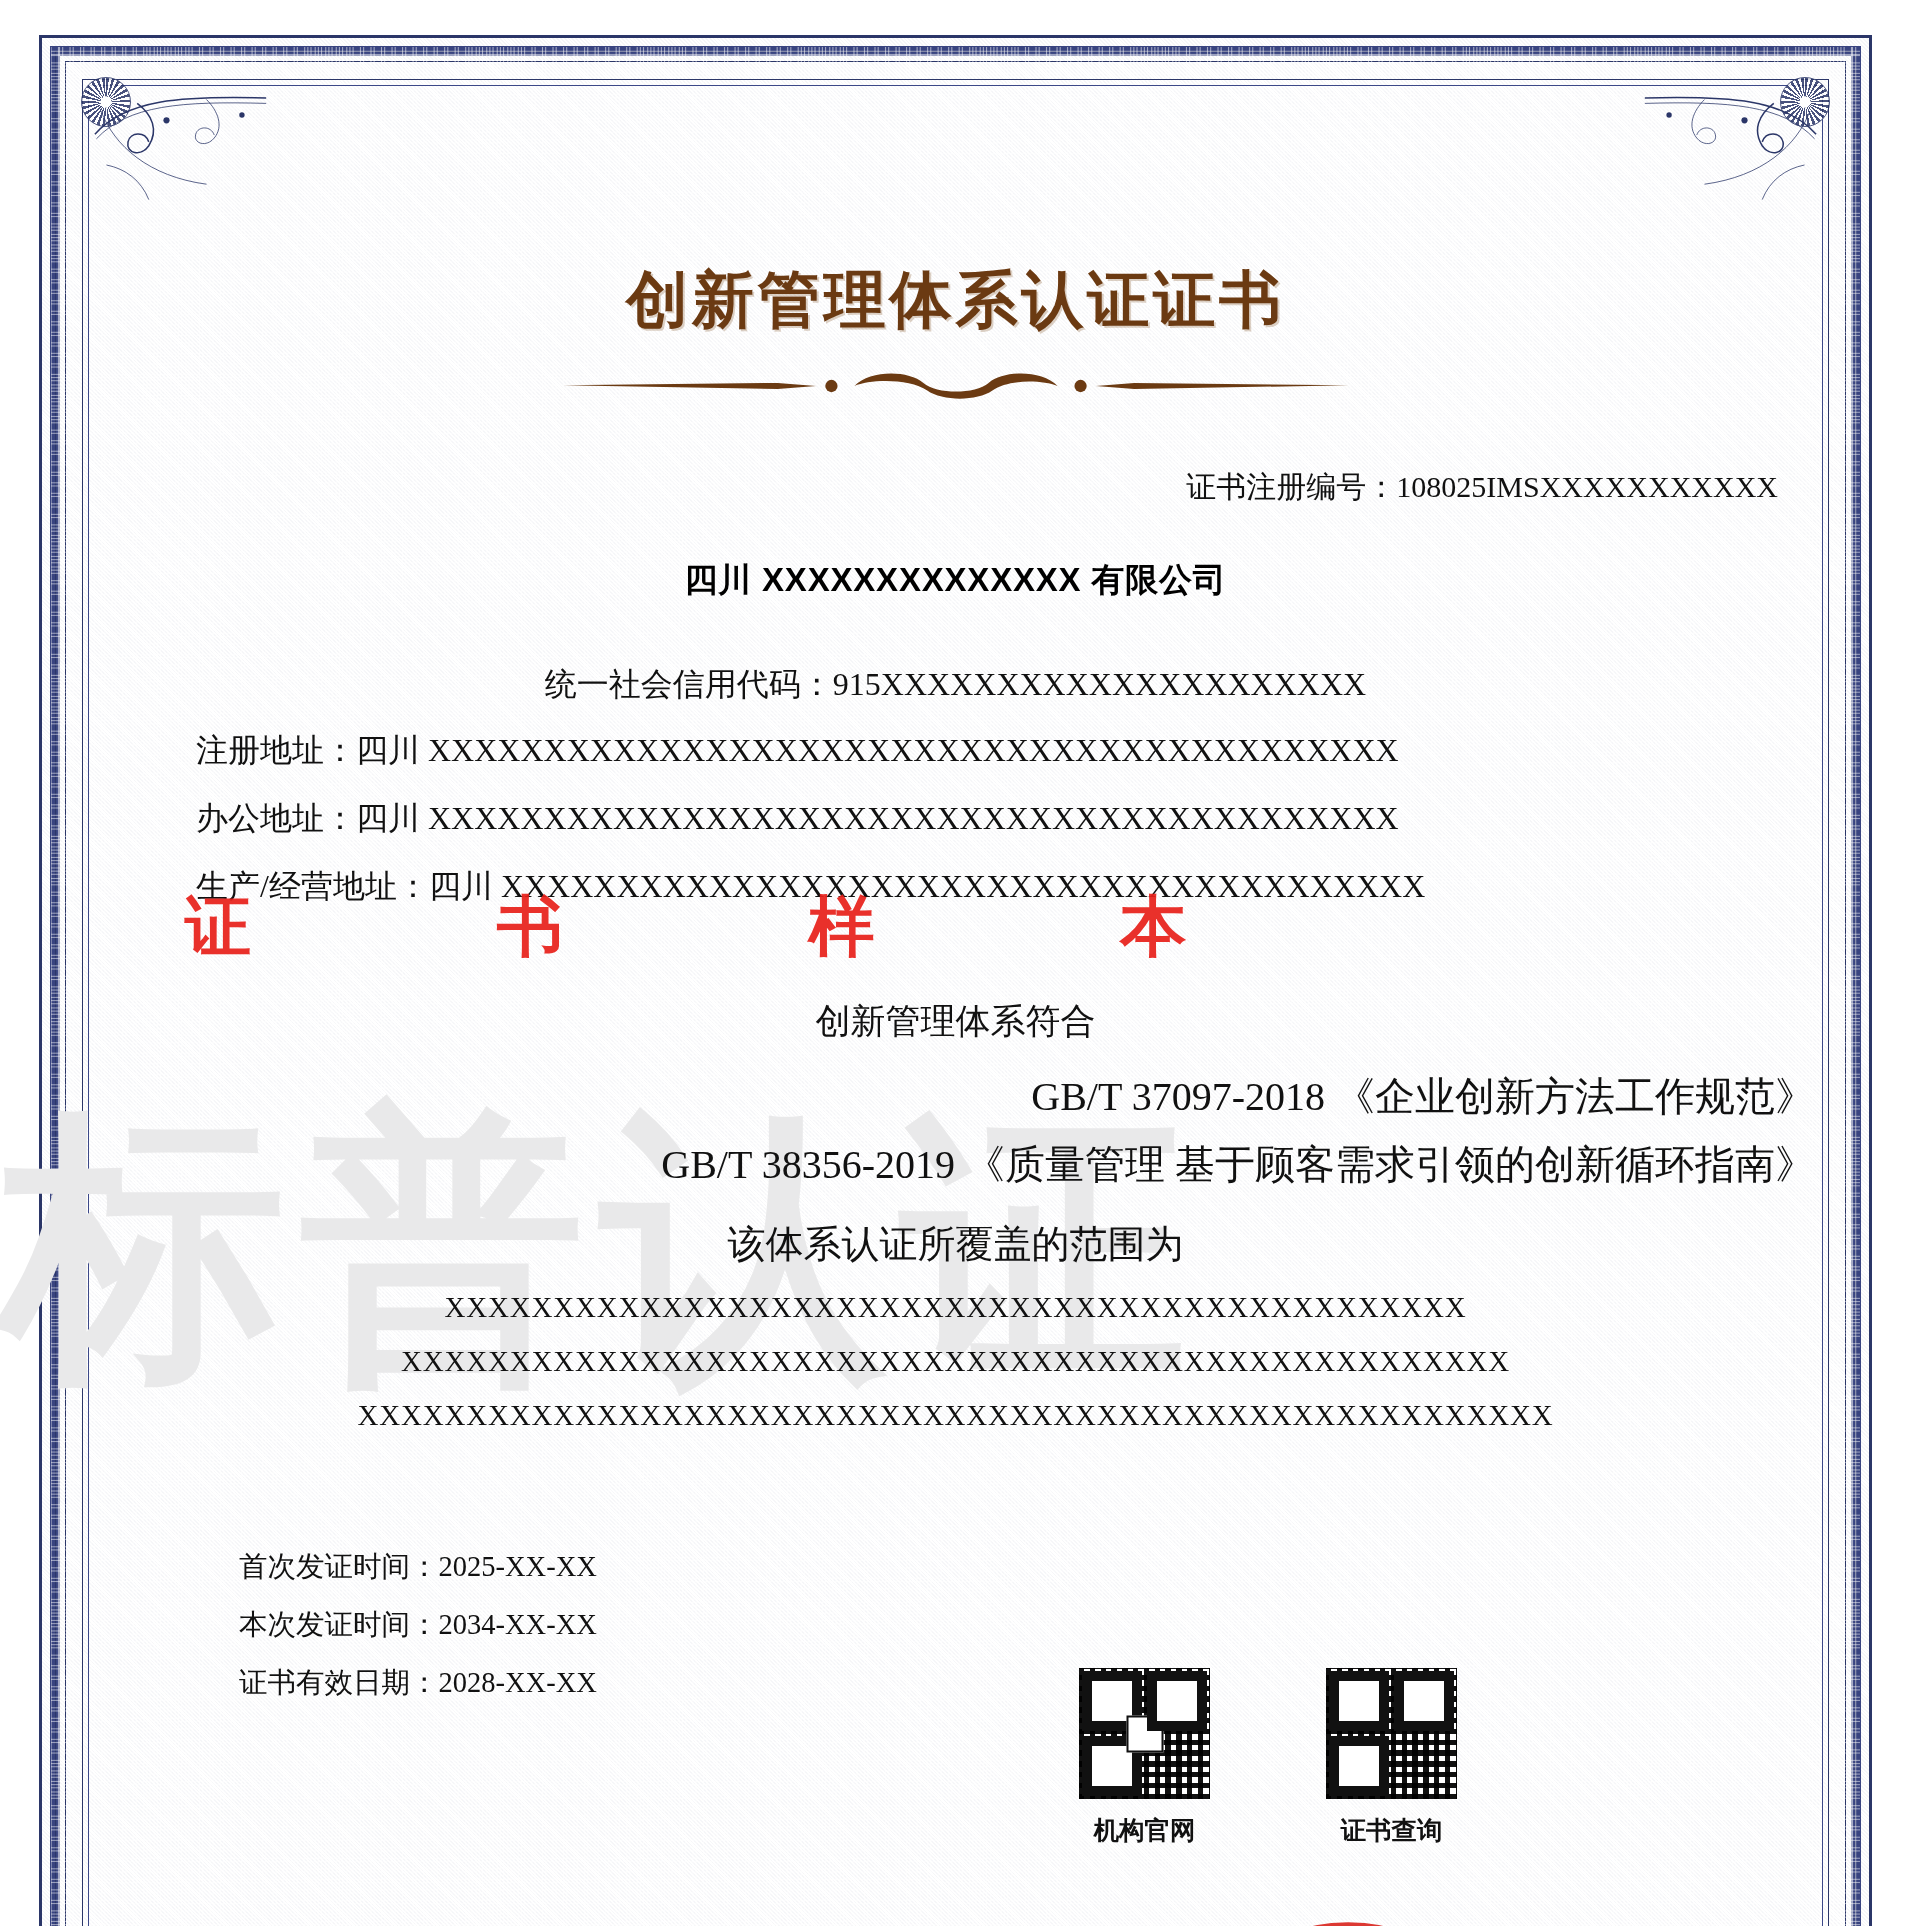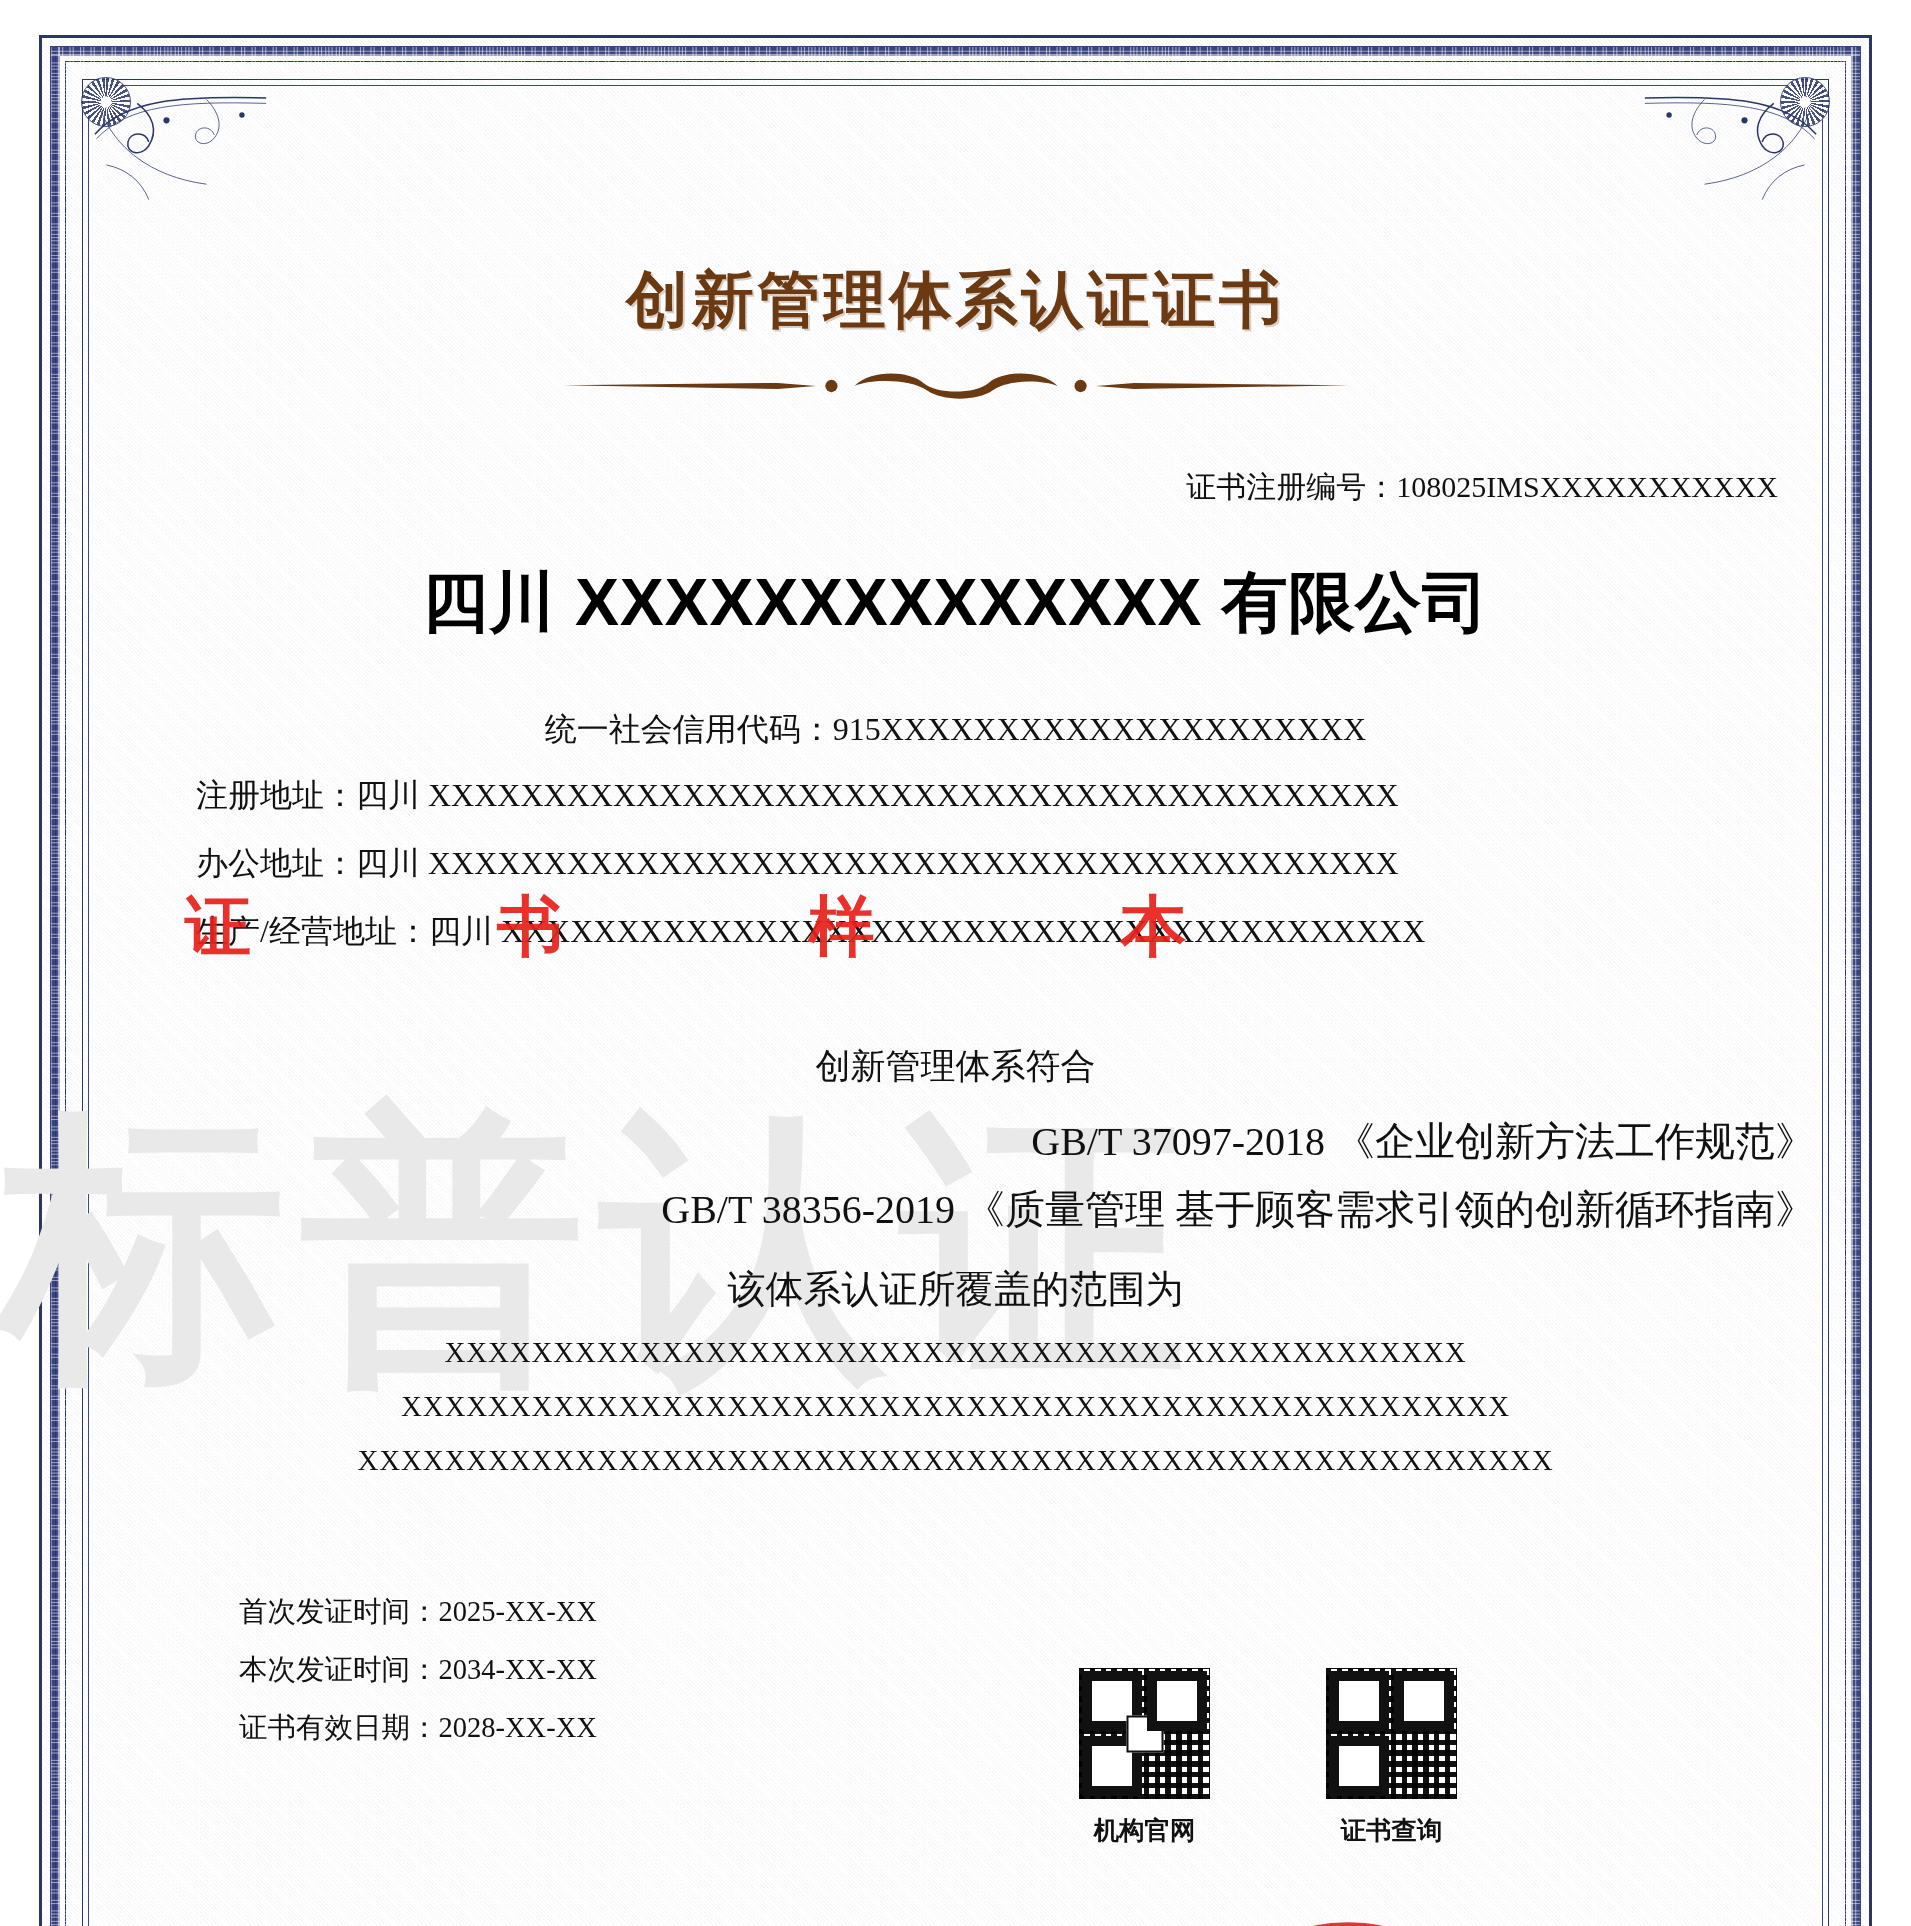--- a/index.html
+++ b/index.html
@@ -142,21 +142,21 @@
     font-size: 30px;
     color: #111111;
     font-family: "Liberation Serif", serif;
   }
 
   .company {
     margin-top: 50px;
     text-align: center;
     font-family: "Liberation Sans", sans-serif;
     font-weight: 700;
-    font-size: 66px;
+    font-size: 33px;
     color: #000000;
     letter-spacing: 0.8px;
   }
 
   .credit-code {
     margin-top: 60px;
     text-align: center;
     font-size: 32px;
     color: #111111;
   }

